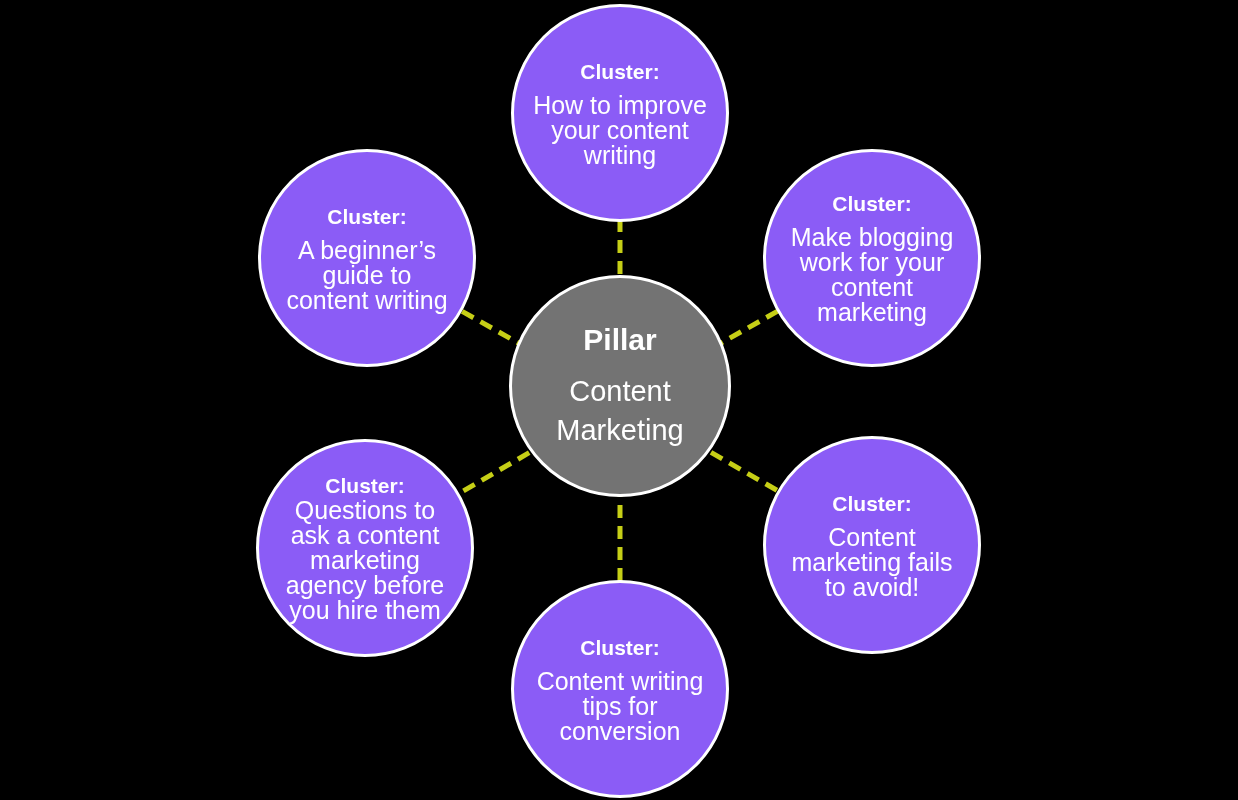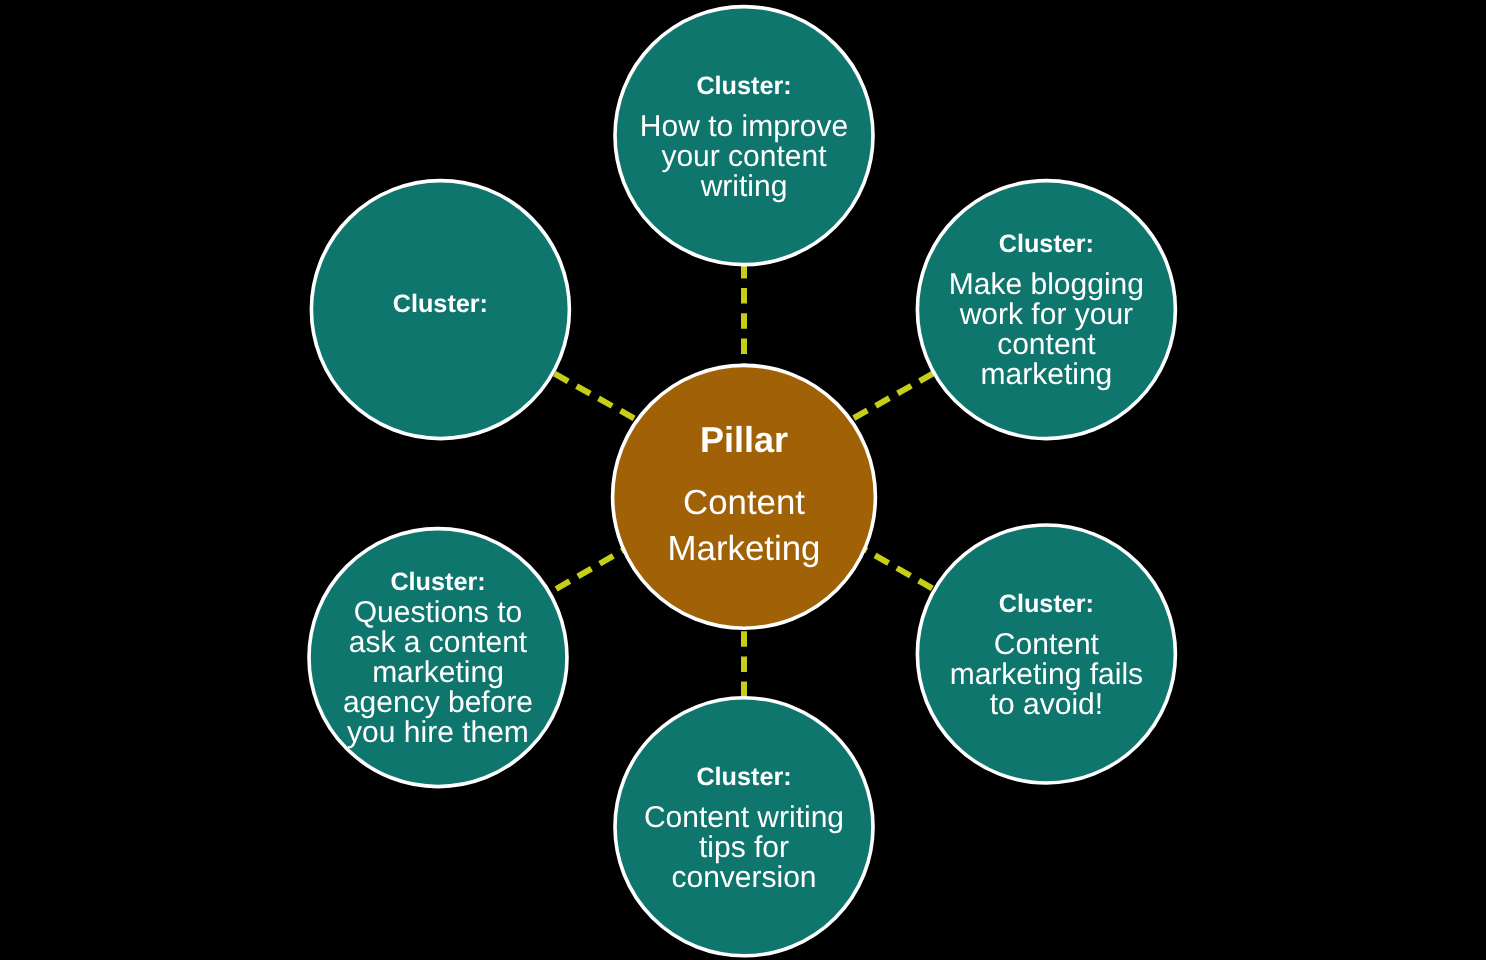--- a/index.html
+++ b/index.html
@@ -36,44 +36,44 @@
     display: flex;
     flex-direction: column;
     align-items: center;
     justify-content: center;
     text-align: center;
     color: #ffffff;
   }
   .cluster {
     width: 218px;
     height: 218px;
-    background: #0f766e;
+    background: #8b5cf6;
     padding: 14px;
   }
   .cluster-label {
     font-weight: bold;
     font-size: 21px;
     line-height: 25px;
     margin-bottom: 9px;
     white-space: pre-line;
   }
   .cluster.tight .cluster-label {
     margin-bottom: 0;
   }
   .cluster-text {
     font-size: 25px;
     line-height: 25px;
     white-space: pre-line;
   }
   .pillar {
     width: 222px;
     height: 222px;
-    background: #a16207;
+    background: #737373;
     left: 509px;
-    top: 303px;
+    top: 275px;
     padding: 12px;
   }
   .pillar-title {
     font-weight: bold;
     font-size: 30px;
     line-height: 36px;
     margin-bottom: 14px;
     white-space: pre-line;
   }
   .pillar-subtitle {
@@ -141,15 +141,18 @@
     <div class="cluster-label">Cluster:</div>
     <div class="cluster-text">Questions to
 ask a content
 marketing
 agency before
 you hire them</div>
   </div>
 
   <div class="circle cluster c-top-left">
     <div class="cluster-label">Cluster:</div>
+    <div class="cluster-text">A beginner’s
+guide to
+content writing</div>
   </div>
 
 </div>
 
 </body></html>

